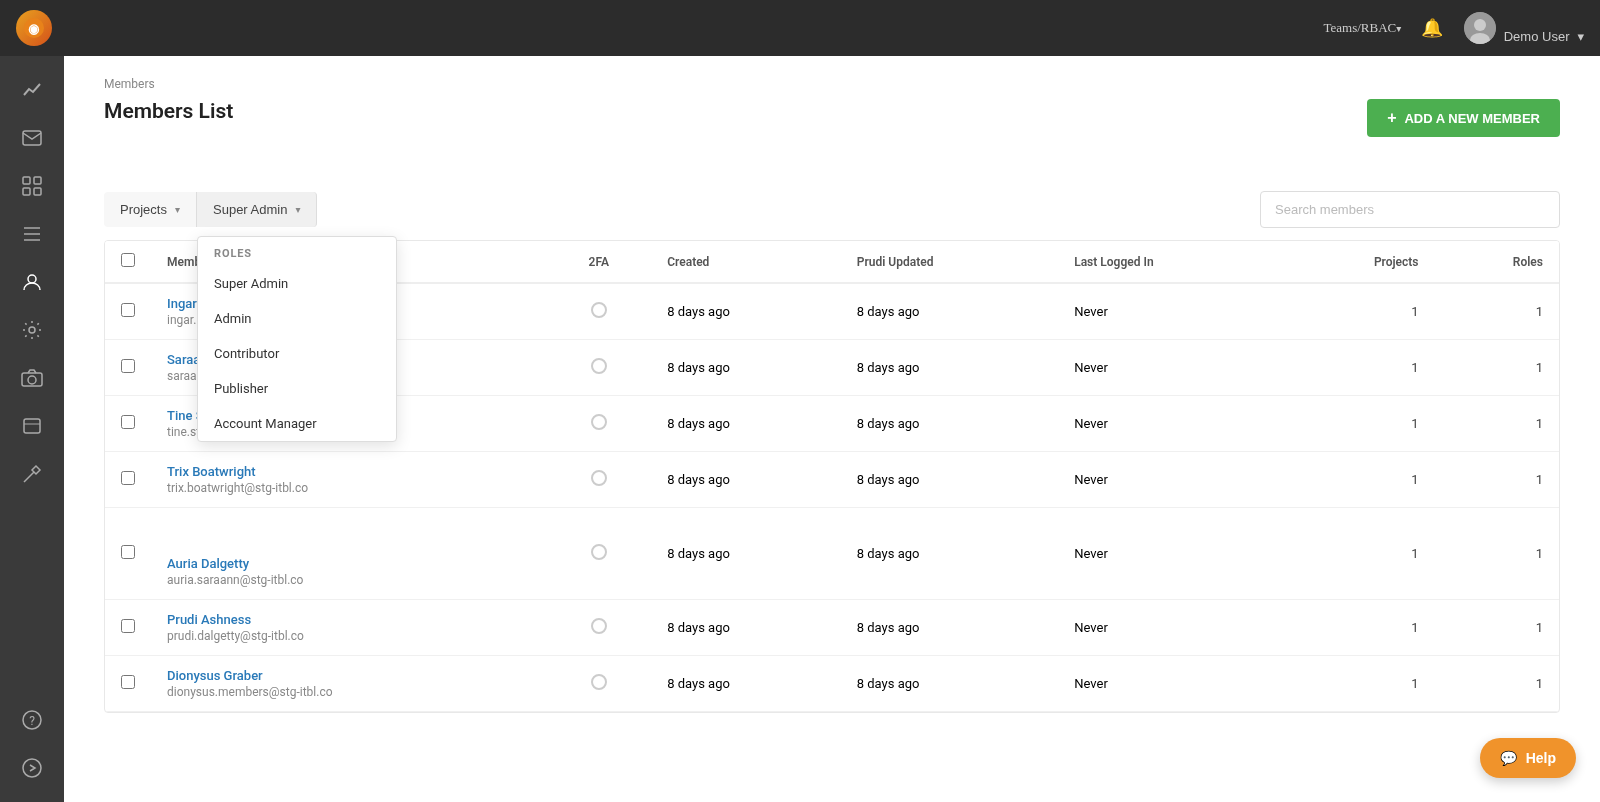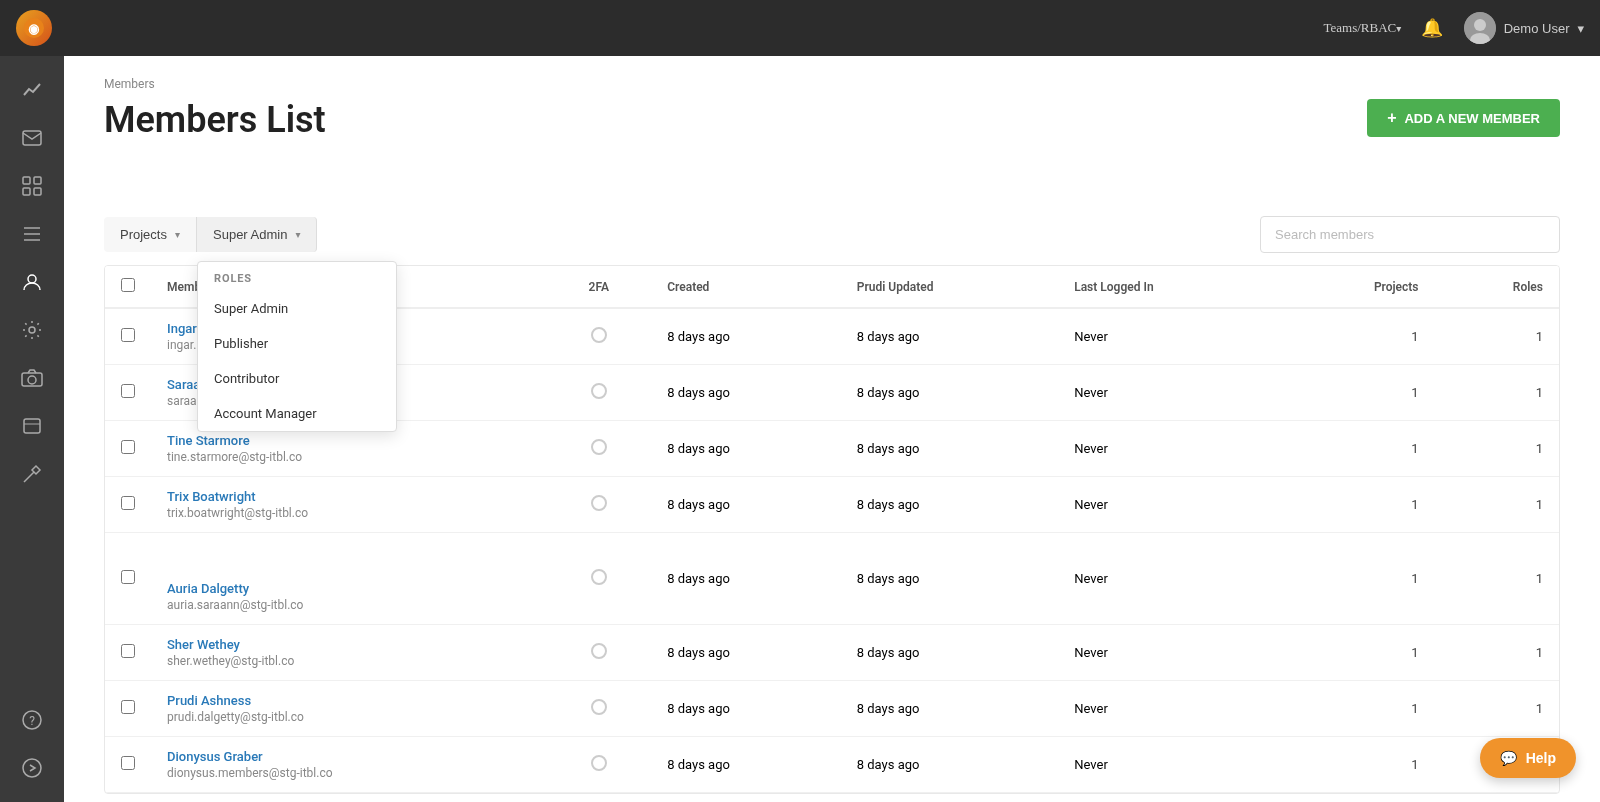--- a/index.html
+++ b/index.html
@@ -26,21 +26,21 @@
     .top-nav-right { display: flex; align-items: center; gap: 20px; }
     .teams-rbac-btn {
       color: #ccc; font-size: 13px; background: none; border: none; cursor: pointer;
       display: flex; align-items: center; gap: 0; font-family: Liberation Serif, serif;
     }
     .teams-rbac-btn .chevron { font-size: 10px; }
     .notif-btn {
       background: none; border: none; cursor: pointer; color: #ccc; font-size: 18px; position: relative;
     }
     .user-btn {
-      display: flex; align-items: center; gap: 8px; color: #ccc; font-size: 13px;
+      display: flex; align-items: flex-end; gap: 8px; color: #ccc; font-size: 13px;
       background: none; border: none; cursor: pointer;
     }
     .avatar {
       width: 32px; height: 32px; border-radius: 50%; background: #888;
       display: flex; align-items: center; justify-content: center; overflow: hidden;
     }
 
     
     .layout { display: flex; flex: 1; overflow: hidden; }
 
@@ -59,21 +59,21 @@
 
     
     .main {
       flex: 1; background: #fff; overflow-y: auto; padding: 21px 40px;
     }
 
     
     .breadcrumb { font-size: 12px; color: #888; margin-bottom: 8px; }
 
     
-    .page-title { font-size: 36px; font-weight: 600; color: #222; margin-bottom: 35px; }
+    .page-title { font-size: 21px; font-weight: 600; color: #222; margin-bottom: 28px; }
 
     
     .add-member-btn {
       background: #4caf50; color: white; border: none; border-radius: 4px;
       padding: 10px 20px; font-size: 13px; font-weight: 600; cursor: pointer;
       display: flex; align-items: center; gap: 8px; white-space: nowrap;
     }
     .filter-btn {
       background: #f7f7f7; border: none; border-right: 1px solid #ddd;
       padding: 10px 16px; font-size: 13px; color: #444; cursor: pointer;
@@ -277,22 +277,23 @@
 
         <div class="filter-wrapper" style="position:relative;">
           <button class="filter-btn active-filter" style="border-radius:0 4px 4px 0; background:#f0f0f0;">
             <span>Super Admin</span>
             <span class="chevron">▾</span>
           </button>
 
           <div class="dropdown-overlay">
             <div class="dropdown-section-label">ROLES</div>
             <div class="dropdown-item">Super Admin</div>
+            <div class="dropdown-item">Admin</div>
+            <div class="dropdown-item">Contributor</div>
             <div class="dropdown-item">Publisher</div>
-            <div class="dropdown-item">Contributor</div>
             <div class="dropdown-item">Account Manager</div>
           </div>
         </div>
       </div>
       <input class="search-input" type="text" placeholder="Search members" style="">
     </div>
 
     <div class="table-wrapper">
       <table class="members-table">
         <thead>
@@ -371,33 +372,20 @@
       <td style="text-align:center;"><span class="radio-circle"></span></td>
       <td>8 days ago</td>
       <td>8 days ago</td>
       <td>Never</td>
       <td style="text-align:right;" class="count-val">1</td>
       <td style="text-align:right;" class="count-val">1</td>
     </tr>
             <tr>
       <td><input type="checkbox" class="checkbox" style=""></td>
       <td>
-        <div class="member-name" style="cursor:pointer;">Sher Wethey</div>
-        <div class="member-email">sher.wethey@stg-itbl.co</div>
-      </td>
-      <td style="text-align:center;"><span class="radio-circle"></span></td>
-      <td>8 days ago</td>
-      <td>8 days ago</td>
-      <td>Never</td>
-      <td style="text-align:right;" class="count-val">1</td>
-      <td style="text-align:right;" class="count-val">1</td>
-    </tr>
-            <tr>
-      <td><input type="checkbox" class="checkbox" style=""></td>
-      <td>
         <div class="member-name" style="cursor:pointer;">Prudi Ashness</div>
         <div class="member-email">prudi.dalgetty@stg-itbl.co</div>
       </td>
       <td style="text-align:center;"><span class="radio-circle"></span></td>
       <td>8 days ago</td>
       <td>8 days ago</td>
       <td>Never</td>
       <td style="text-align:right;" class="count-val">1</td>
       <td style="text-align:right;" class="count-val">1</td>
     </tr>

